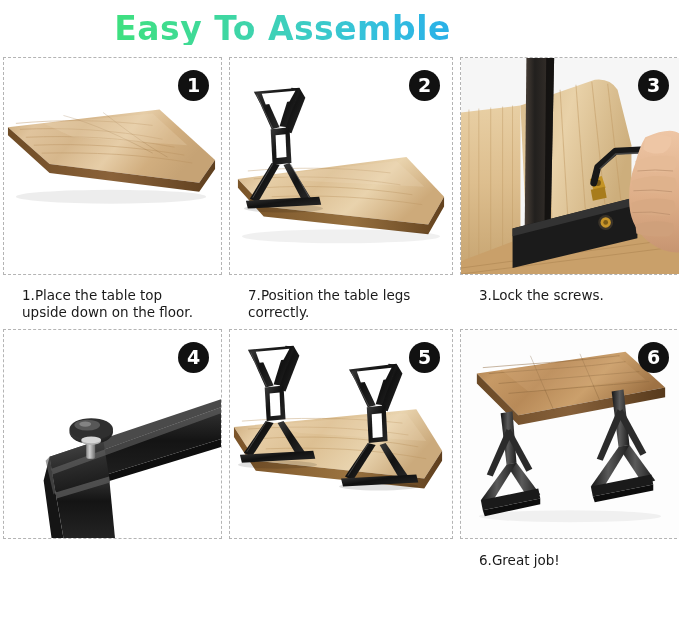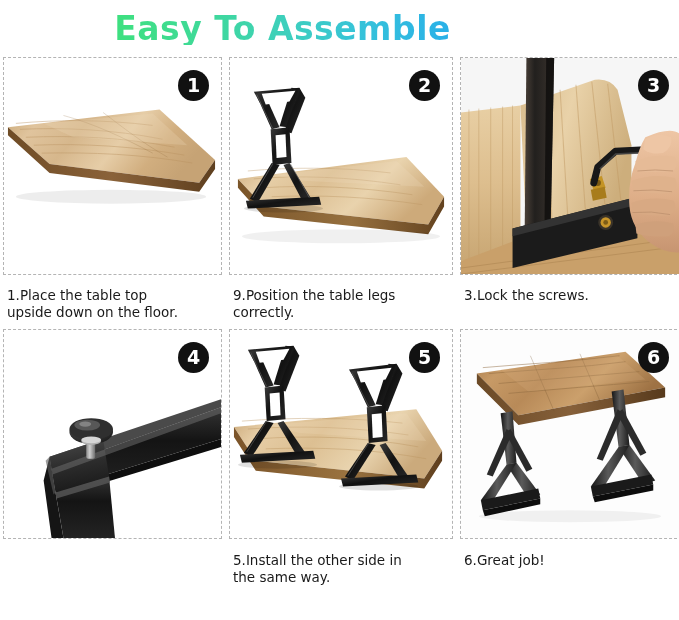--- a/index.html
+++ b/index.html
@@ -84,20 +84,21 @@
 
   .caption {
     font-family: "DejaVu Sans", sans-serif;
     font-size: 13.5px;
     color: #1a1a1a;
     line-height: 1.28;
     padding: 12px 2px 0 4px;
     height: 54px;
     box-sizing: border-box;
     white-space: pre-line;
+    margin-left: 15px;
   }
   .row2 .caption { padding-top: 13px; }
 
   svg.art-svg { position: absolute; left: 0; top: 0; width: 100%; height: 100%; display: block; }
 </style>
 </head>
 <body>
 
 <div id="title-bar">
   <div id="page-title">Easy To Assemble</div>
@@ -210,21 +211,21 @@
         <g stroke="#6a6a6a" stroke-width="0.9" opacity="0.7" fill="none">
           <path d="M27,37 L43,71"></path>
           <path d="M43,107 L23,141"></path>
           <path d="M61,107 L80,141"></path>
         </g>
 
         <ellipse cx="54" cy="152" rx="40" ry="4" fill="#000000" opacity="0.12"></ellipse>
         <ellipse cx="112" cy="180" rx="100" ry="7" fill="#000000" opacity="0.06"></ellipse>
       </svg>
     </div>
-    <div class="caption">9.Position the table legs
+    <div class="caption">7.Position the table legs
 correctly.</div>
   </div>
 
   <div class="step-cell row1">
     <div class="image-frame">
       <div class="badge">3</div>
       <svg class="art-svg" viewBox="0 0 222 218" preserveAspectRatio="none">
         <defs>
           <linearGradient id="wood3a" x1="0" y1="0" x2="0" y2="1">
             <stop offset="0%" stop-color="#e8cfa4"></stop>
@@ -436,22 +437,20 @@
         <path d="M143,85 L153,84 L154,108 L144,109 Z" fill="#ffffff"></path>
         <g stroke="#686868" stroke-width="0.9" opacity="0.6" fill="none">
           <path d="M123,43 L140,77"></path>
           <path d="M140,114 L119,147"></path>
         </g>
 
         <ellipse cx="48" cy="136" rx="40" ry="4" fill="#000000" opacity="0.12"></ellipse>
         <ellipse cx="150" cy="158" rx="40" ry="4" fill="#000000" opacity="0.12"></ellipse>
       </svg>
     </div>
-    <div class="caption">5.Install the other side in
-the same way.</div>
   </div>
 
   <div class="step-cell row2">
     <div class="image-frame">
       <div class="badge">6</div>
       <svg class="art-svg" viewBox="0 0 222 210" preserveAspectRatio="none">
         <defs>
           <linearGradient id="wood6" x1="0" y1="0" x2="1" y2="0.35">
             <stop offset="0%" stop-color="#a5784a"></stop>
             <stop offset="20%" stop-color="#c79a66"></stop>

